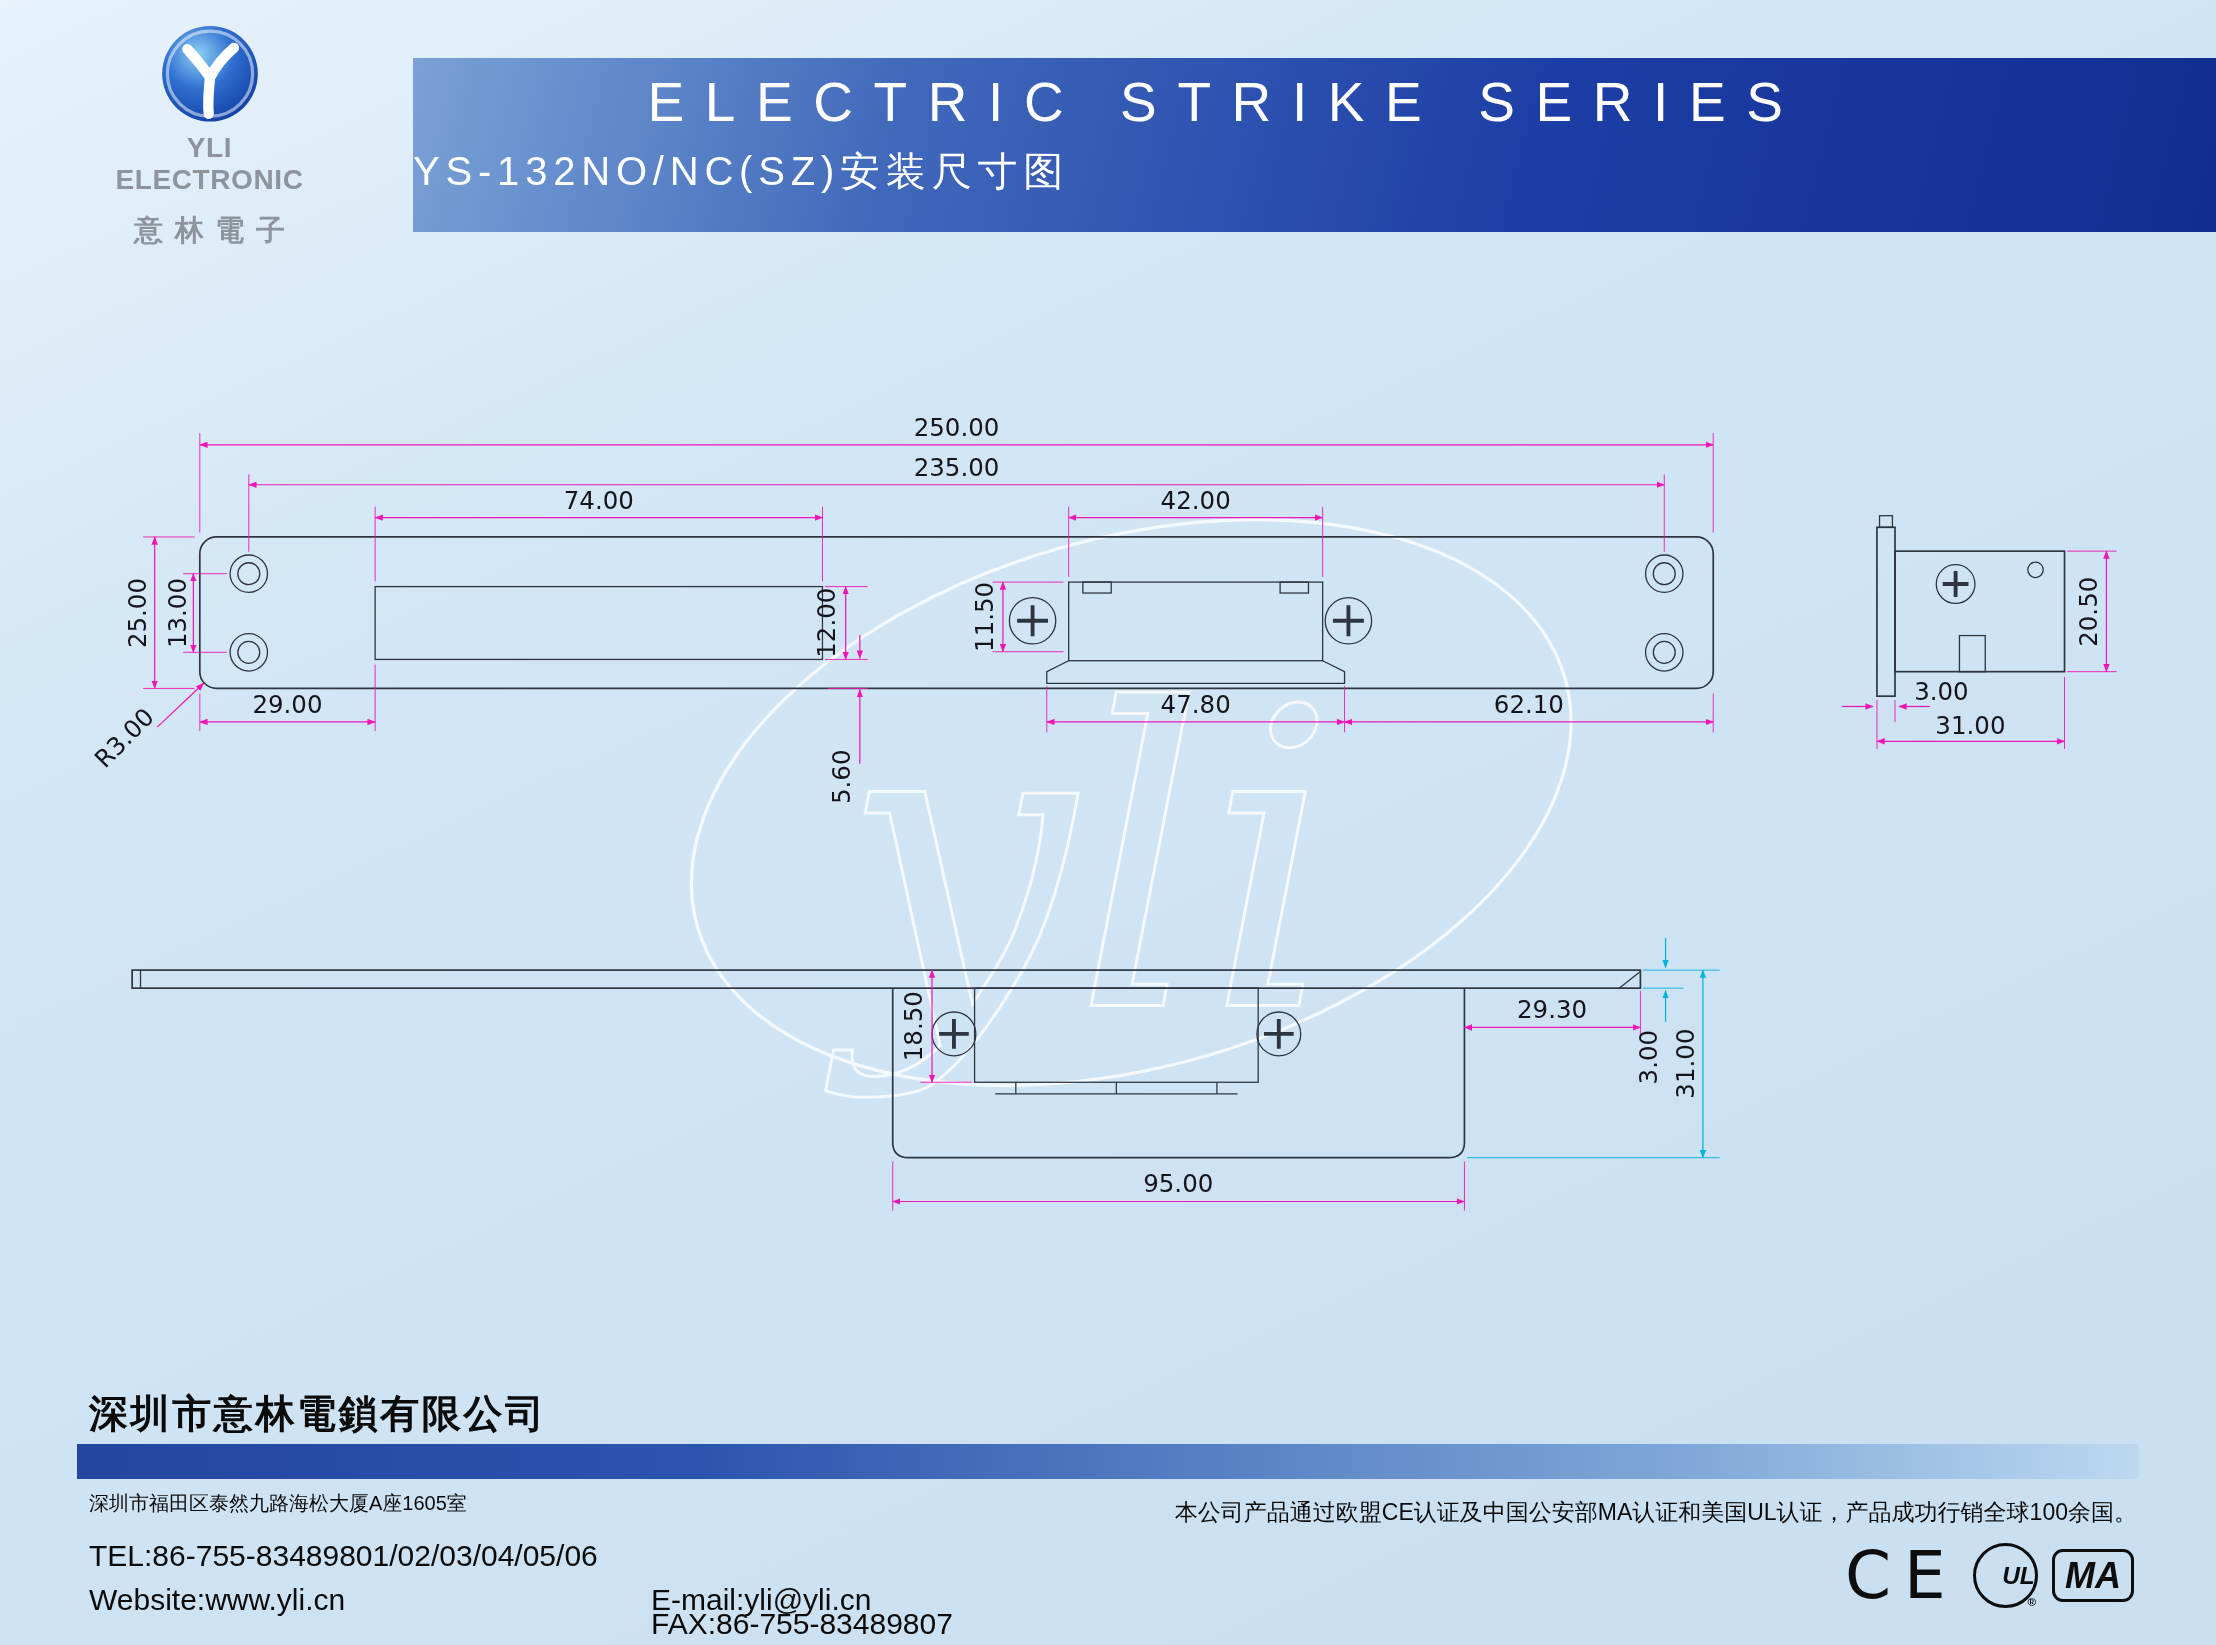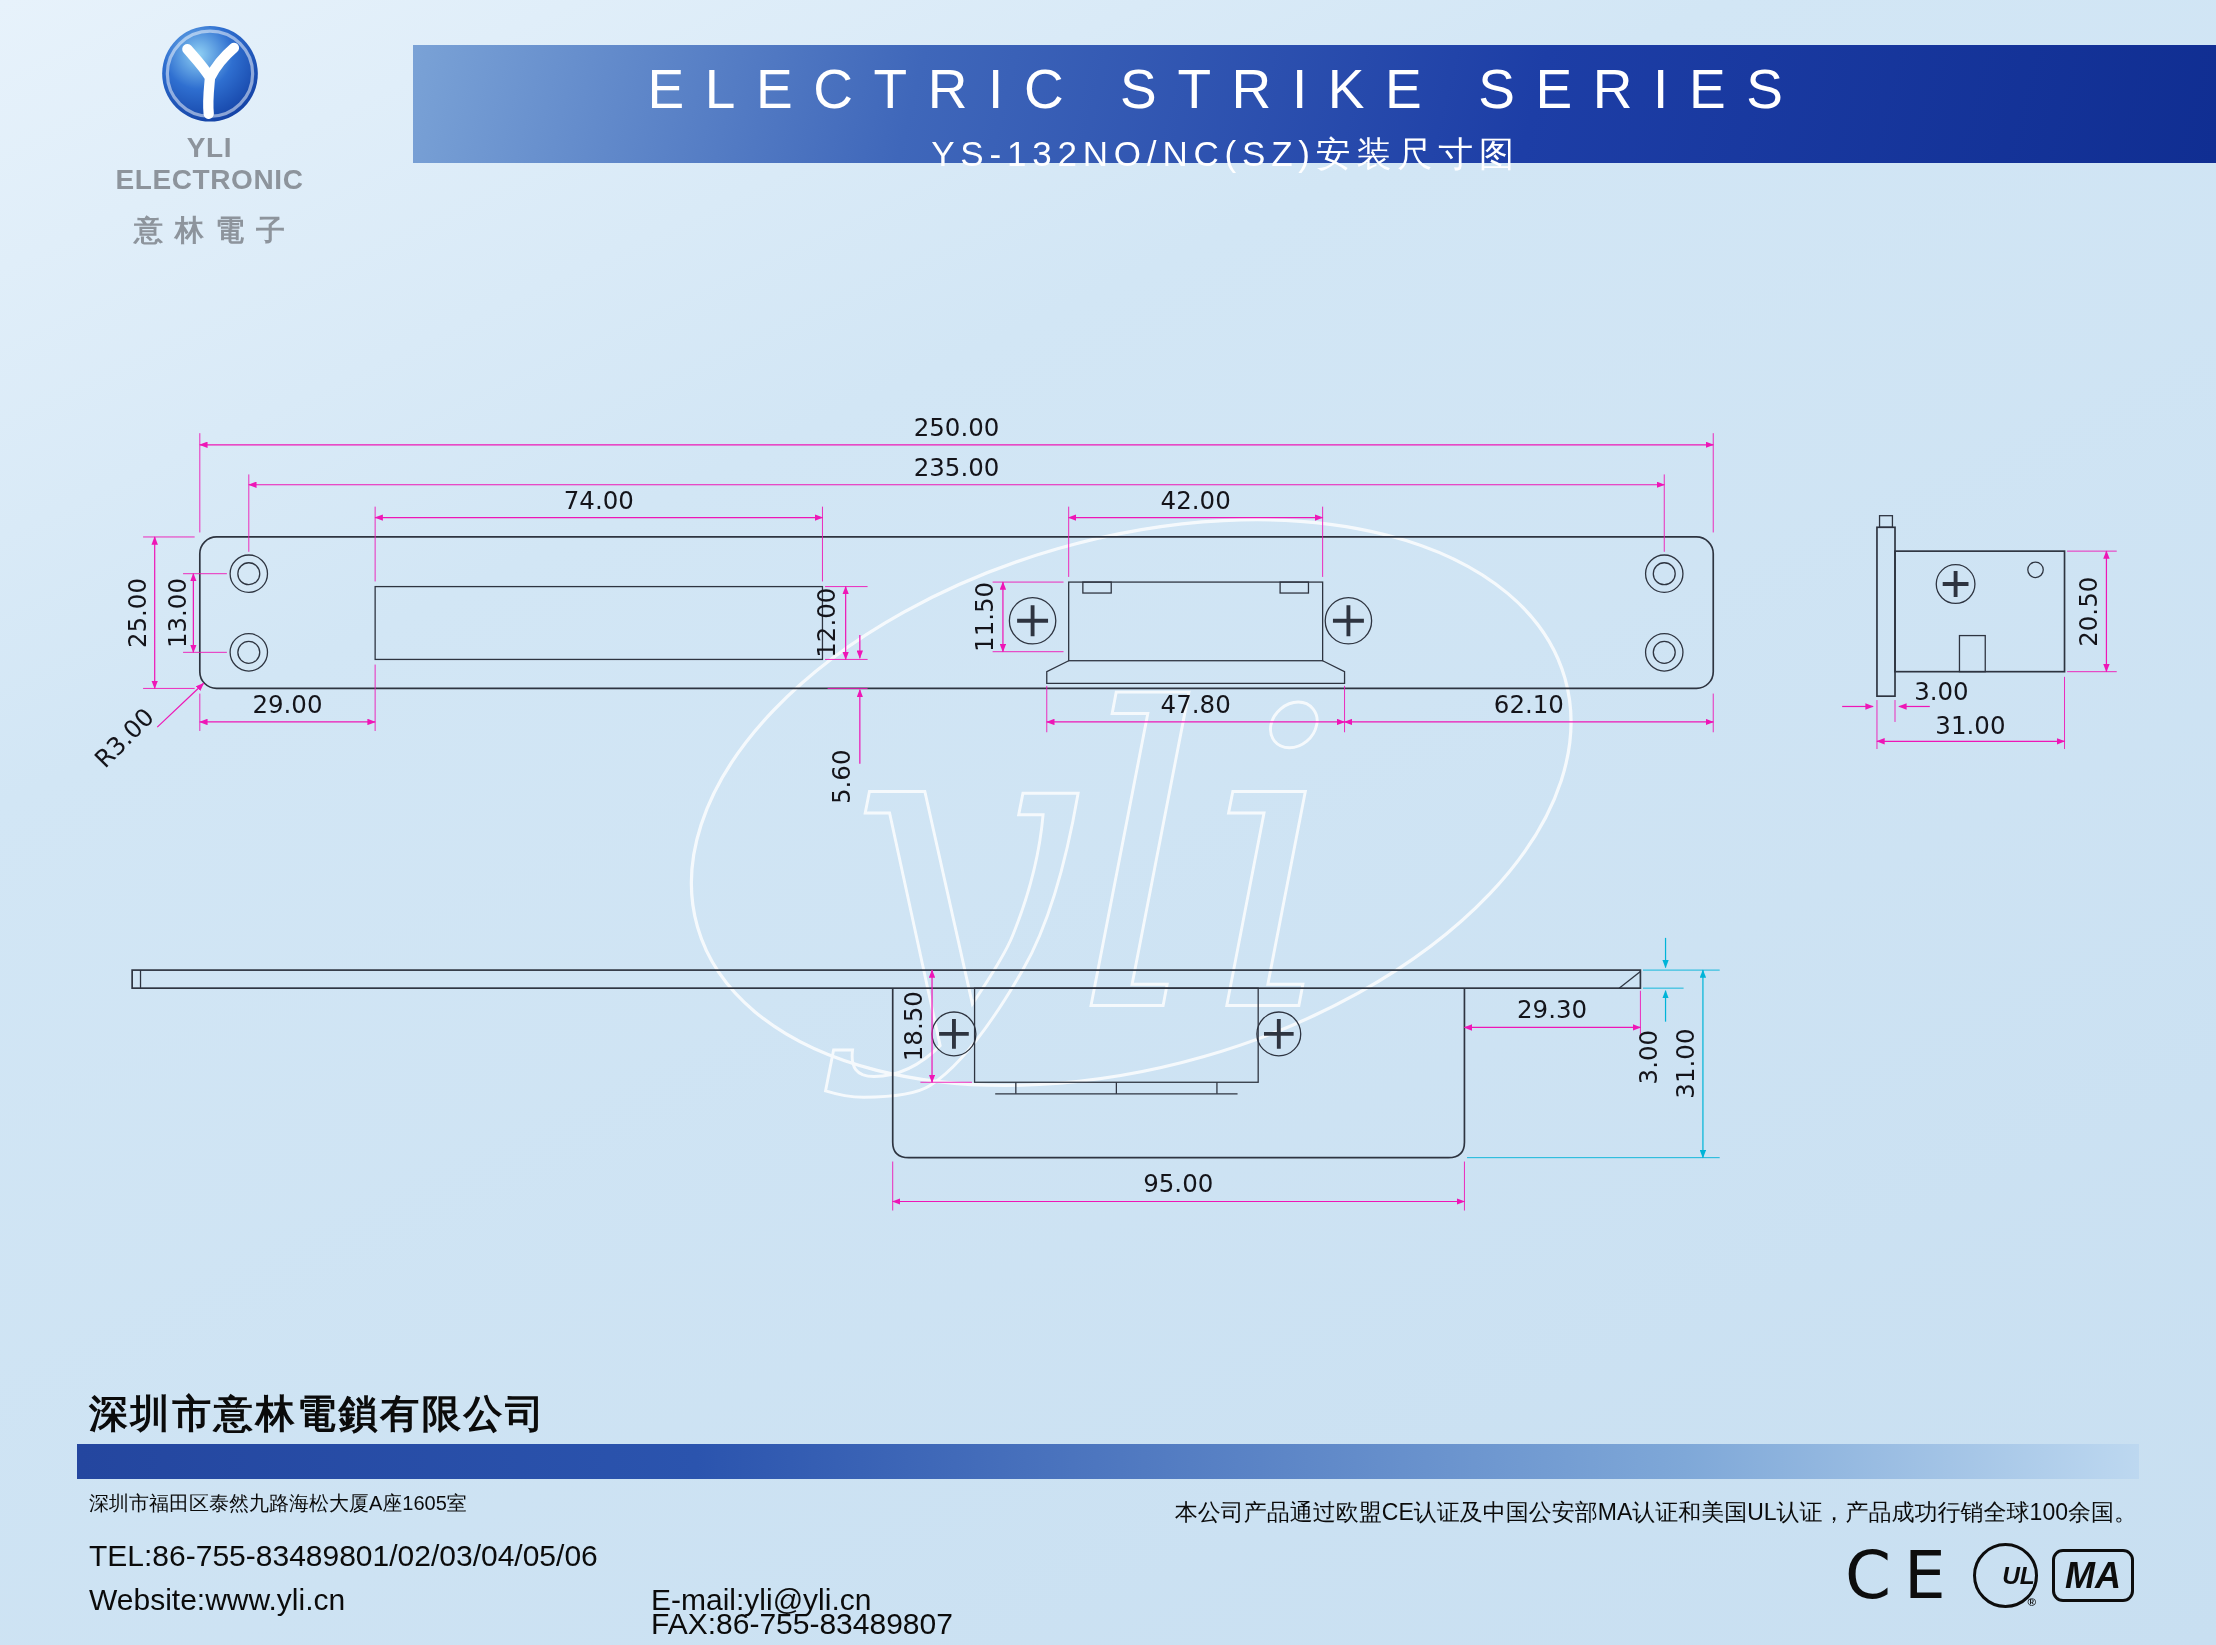--- a/index.html
+++ b/index.html
@@ -7,31 +7,31 @@
     width:2216px;height:1645px;position:relative;overflow:hidden;
     background:linear-gradient(155deg,#e7f2fb 0%,#d2e6f5 30%,#c8dff1 100%);
     font-family:"Liberation Sans",sans-serif;color:#111;
   }
   .abs{position:absolute;}
   
   .logo-block{position:absolute;left:103px;top:22px;width:213px;text-align:center;}
   .brand{font-size:28px;font-weight:bold;color:#8d949c;letter-spacing:0.6px;margin-top:2px;}
   .brand-cn{font-size:29px;font-weight:bold;color:#8d949c;letter-spacing:11.6px;margin-top:15px;text-indent:11.6px;}
   .banner{
-    position:absolute;left:413px;top:45px;right:0;height:118px;
+    position:absolute;left:413px;top:58px;right:0;height:174px;
     background:linear-gradient(104deg,#7aa2d6 0%,#3f67ba 28%,#1d3ea6 62%,#102e92 100%);
     padding-left:20px;
   }
   .banner-title{
     position:absolute;left:0;top:11.6px;width:1625px;text-align:center;
     color:#ffffff;font-size:55px;font-weight:500;letter-spacing:20.6px;white-space:nowrap;
   }
   .banner-sub{
-    position:absolute;left:0;top:86px;width:1625px;text-align:center;
-    color:#ffffff;font-size:35px;font-weight:500;letter-spacing:5.8px;white-space:nowrap;
+    position:absolute;left:0;top:86px;width:1625px;
+    color:#ffffff;font-size:40px;font-weight:500;letter-spacing:5.8px;white-space:nowrap;
   }
   
   .f-company{position:absolute;left:89px;top:1387px;font-size:39px;font-weight:bold;color:#0b0b0b;letter-spacing:2.6px;}
   .f-bar{position:absolute;left:77px;top:1444px;width:2062px;height:35px;
     background:linear-gradient(90deg,#24469f 0%,#2b54ae 30%,#7fa8d8 78%,#bdd8f0 100%);}
   .f-address{position:absolute;left:89px;top:1490px;font-size:20px;color:#0b0b0b;}
   .f-tel{position:absolute;left:89px;top:1539px;font-size:30px;color:#0b0b0b;}
   .f-fax{position:absolute;left:651px;top:1607px;font-size:30px;color:#0b0b0b;}
   .f-web{position:absolute;left:89px;top:1583px;font-size:30px;color:#0b0b0b;}
   .f-mail{position:absolute;left:651px;top:1583px;font-size:30px;color:#0b0b0b;}

